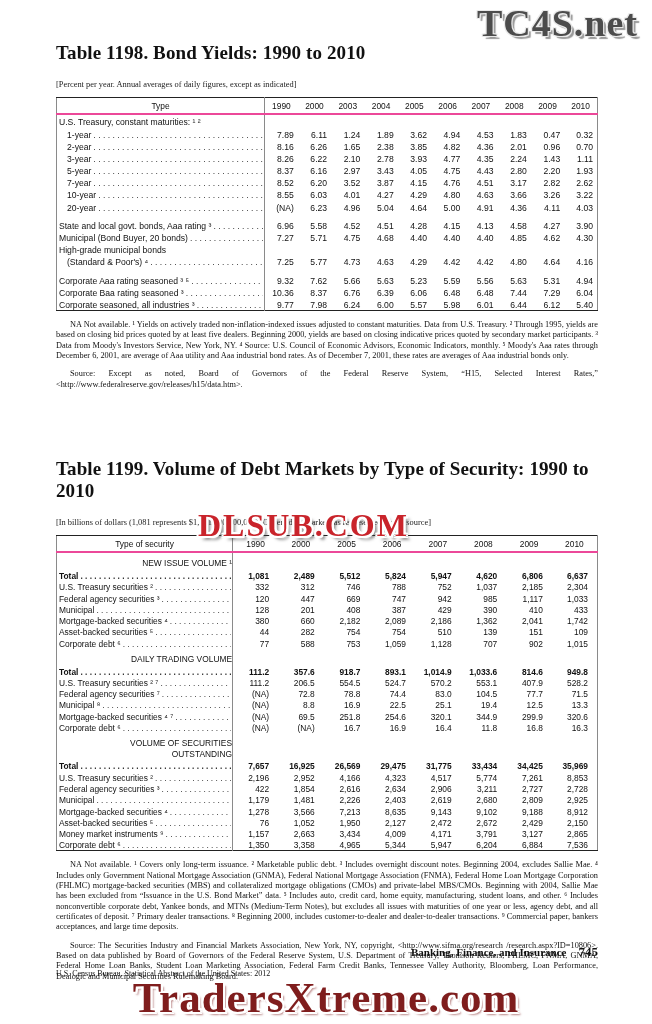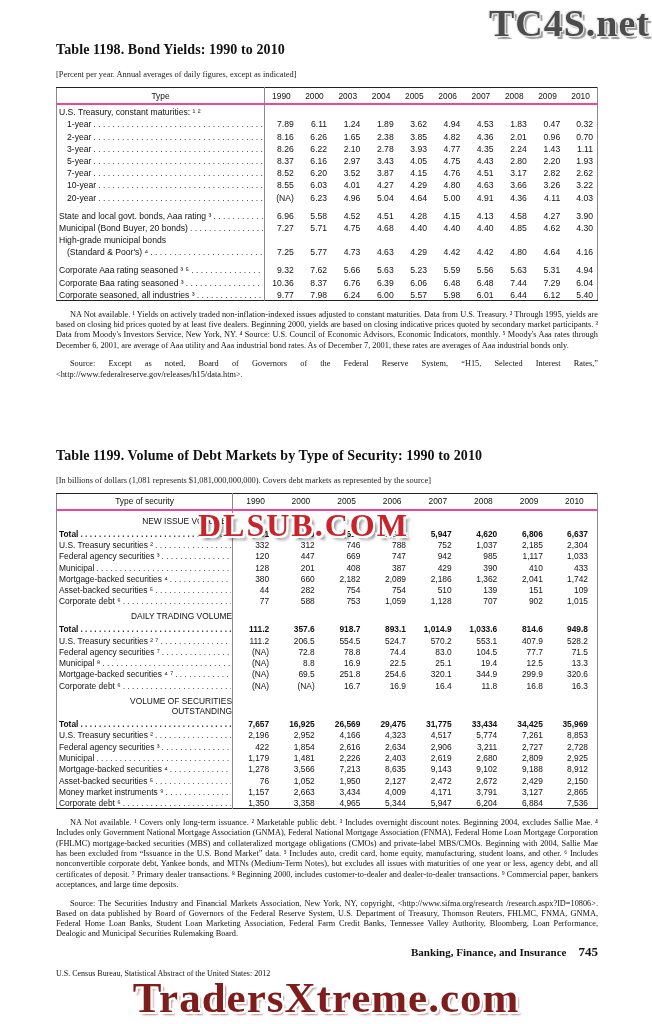--- a/index.html
+++ b/index.html
@@ -1,21 +1,21 @@
 <!DOCTYPE html>
 <html><head>
 <meta charset="utf-8">
 <style>
   html,body{margin:0;padding:0}
   body{width:652px;height:1024px;background:#fff;color:#111;
        font-family:"Liberation Serif","DejaVu Serif",serif}
   #page{position:relative;width:652px;height:1024px;background:#fff;overflow:hidden}
   .content{position:absolute;left:56px;top:0;width:542px}
 
-  .tbl-title{font-size:14px;font-weight:bold;letter-spacing:.1px}
+  .tbl-title{font-size:19px;font-weight:bold;letter-spacing:.1px}
   .t1{margin-top:42px}
   .t2{margin-top:68px}
   .bracket{font-size:8.4px;margin-top:4px;color:#222}
 
   table{width:100%;border-collapse:collapse;table-layout:fixed;margin-top:6px;
         font-family:"Liberation Sans","DejaVu Sans",sans-serif;
         border-left:1px solid #8a8a8a;border-right:1px solid #8a8a8a;
         border-top:1.6px solid #222;border-bottom:1.6px solid #222}
   th,td{padding:0;vertical-align:bottom;font-weight:normal}
   thead th{border-bottom:2px solid #ec4899;vertical-align:middle;text-align:center;
@@ -43,21 +43,21 @@
 
   .fn{font-size:8.3px;line-height:10.3px;text-align:justify;margin-top:9px;text-indent:14px}
   .src{font-size:8.3px;line-height:10.3px;text-align:justify;margin-top:3px;text-indent:14px}
 
   .footer-right{position:absolute;top:944px;right:54px;font-weight:bold;font-size:11px}
   .footer-right .pg{font-size:13px;margin-left:12px}
   .credit{position:absolute;top:969px;left:56px;font-size:8px}
 
   .wm{position:absolute;font-weight:bold;white-space:nowrap;z-index:5;pointer-events:none;
       font-family:"Liberation Serif","DejaVu Serif",serif}
-  .wm-top{top:1px;right:2px;font-size:38px;color:#4c4c4c;letter-spacing:1px;
+  .wm-top{top:1px;right:14px;font-size:38px;color:#4c4c4c;letter-spacing:1px;
       text-shadow:-1px -1px 0 #e9e9e9,1px -1px 0 #e9e9e9,-1px 1px 0 #e9e9e9,1px 1px 0 #e9e9e9,3px 3px 1px #9a9a9a}
   .wm-mid{top:507px;left:198px;font-size:32px;color:#c9242b;letter-spacing:2px;
       text-shadow:-2px -2px 0 #fff,2px -2px 0 #fff,-2px 2px 0 #fff,2px 2px 0 #fff,-2px 0 0 #fff,2px 0 0 #fff,0 -2px 0 #fff,0 2px 0 #fff,4px 4px 3px rgba(60,60,60,.55)}
   .wm-bottom{bottom:2px;left:50%;transform:translateX(-50%);font-size:43px;color:#7f1d1d;letter-spacing:1px;
       text-shadow:-2px -2px 0 #fff,2px -2px 0 #fff,-2px 2px 0 #fff,2px 2px 0 #fff,-2px 0 0 #fff,2px 0 0 #fff,0 -2px 0 #fff,0 2px 0 #fff,3px 3px 2px rgba(120,20,20,.5)}
 </style>
 </head>
 <body>
 
 <div id="page">

